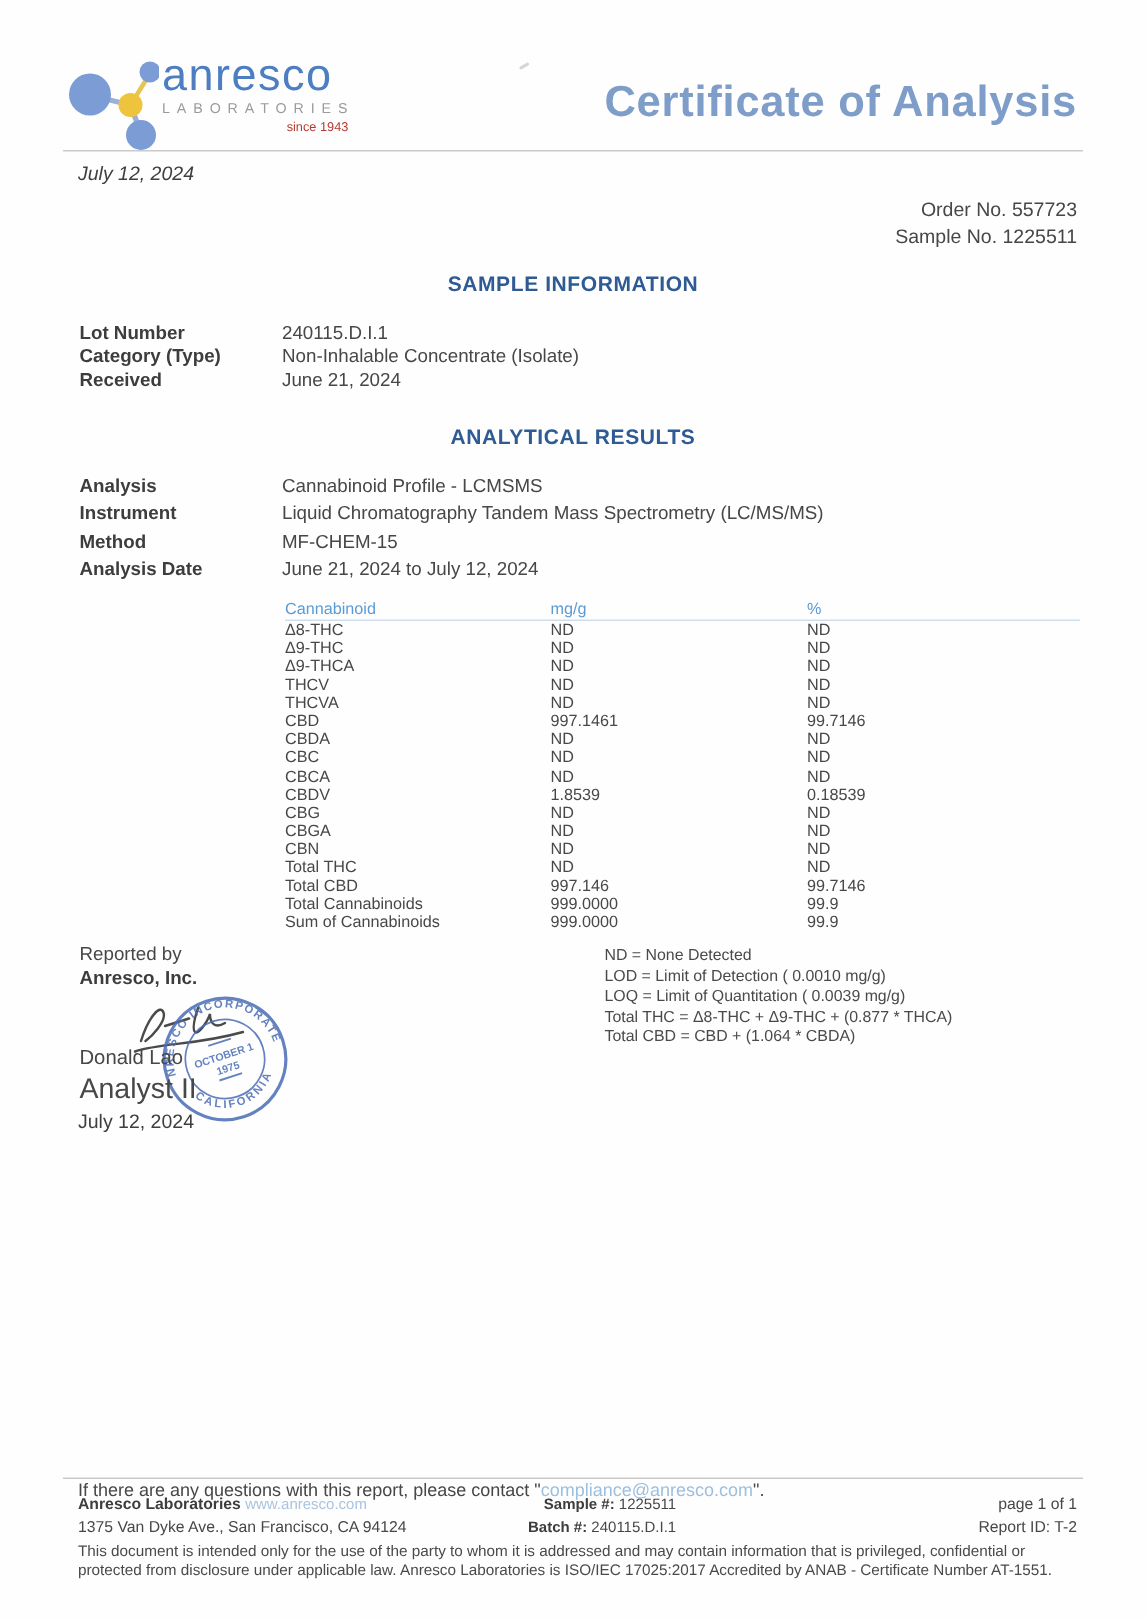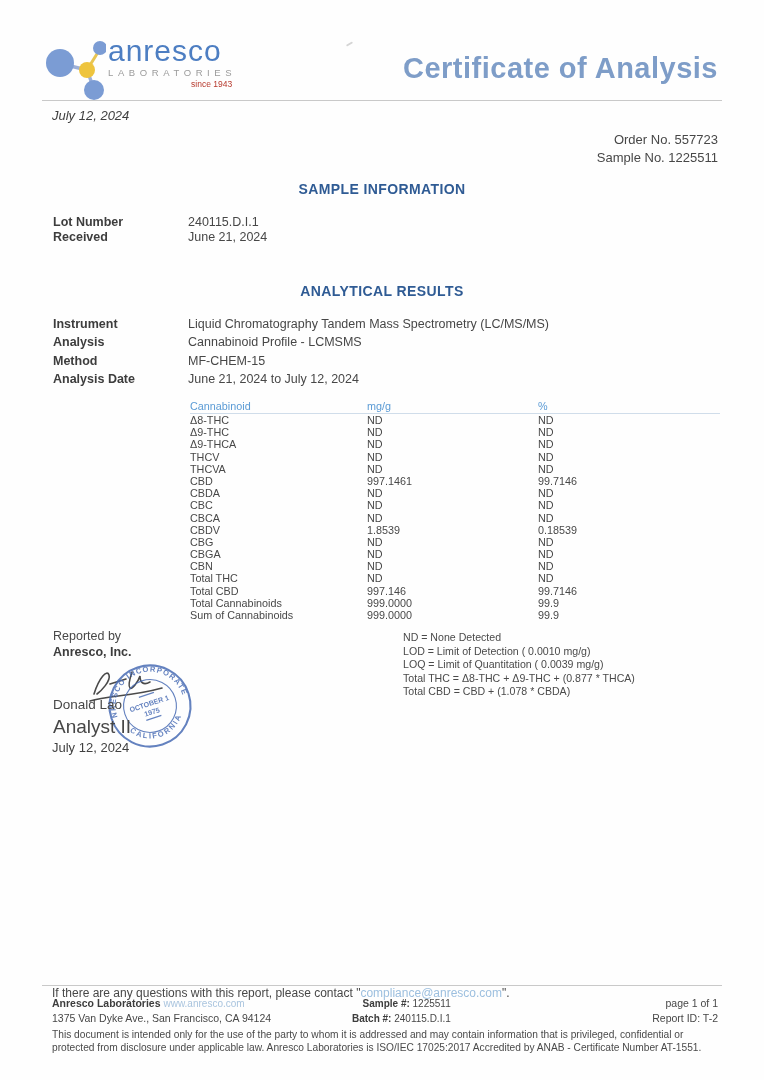--- a/index.html
+++ b/index.html
@@ -99,35 +99,39 @@
   </div>
 
   <div class="abs section-head" style="top:181px;">SAMPLE INFORMATION</div>
 
   <div class="abs info-grid sample-grid" style="top:215px;">
     <div class="info-row">
       <span class="lbl">Lot Number</span>
       <span class="val">240115.D.I.1</span>
     </div>
     <div class="info-row">
+      <span class="lbl">Category (Type)</span>
+      <span class="val">Non-Inhalable Concentrate (Isolate)</span>
+    </div>
+    <div class="info-row">
       <span class="lbl">Received</span>
       <span class="val">June 21, 2024</span>
     </div>
   </div>
 
   <div class="abs section-head" style="top:283px;">ANALYTICAL RESULTS</div>
 
   <div class="abs info-grid analysis-grid" style="top:315px;">
     <div class="info-row">
+      <span class="lbl">Analysis</span>
+      <span class="val">Cannabinoid Profile - LCMSMS</span>
+    </div>
+    <div class="info-row">
       <span class="lbl">Instrument</span>
       <span class="val">Liquid Chromatography Tandem Mass Spectrometry (LC/MS/MS)</span>
-    </div>
-    <div class="info-row">
-      <span class="lbl">Analysis</span>
-      <span class="val">Cannabinoid Profile - LCMSMS</span>
     </div>
     <div class="info-row">
       <span class="lbl">Method</span>
       <span class="val">MF-CHEM-15</span>
     </div>
     <div class="info-row">
       <span class="lbl">Analysis Date</span>
       <span class="val">June 21, 2024 to July 12, 2024</span>
     </div>
   </div>
@@ -262,21 +266,21 @@
 
   <div class="abs name-line">Donald Lao</div>
   <div class="abs role-line">Analyst II</div>
   <div class="abs sig-date">July 12, 2024</div>
 
   <div class="abs notes">
     <div>ND = None Detected</div>
     <div>LOD = Limit of Detection ( 0.0010 mg/g)</div>
     <div>LOQ = Limit of Quantitation ( 0.0039 mg/g)</div>
     <div>Total THC = Δ8-THC + Δ9-THC + (0.877 * THCA)</div>
-    <div>Total CBD = CBD + (1.078 * CBDA)</div>
+    <div>Total CBD = CBD + (1.064 * CBDA)</div>
   </div>
 
   <div class="abs contact">
     <span>If there are any questions with this report, please contact "</span><span class="email">compliance@anresco.com</span><span>".</span>
   </div>
 
   <div class="abs rule" style="top:985px;"></div>
 
   <div class="abs footer-left">
     <div>

